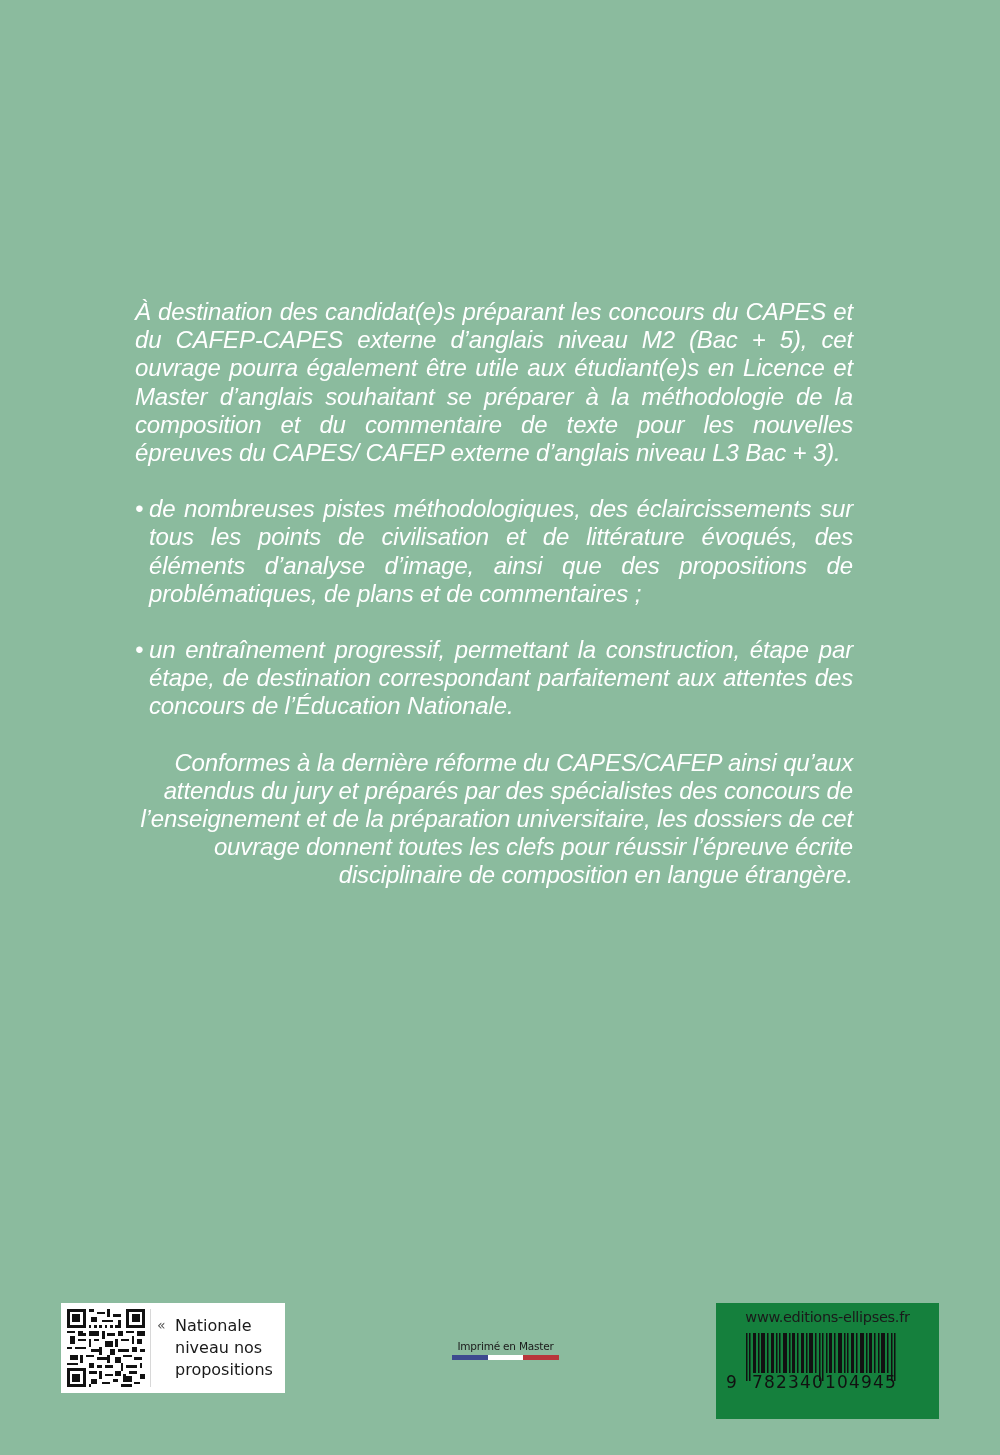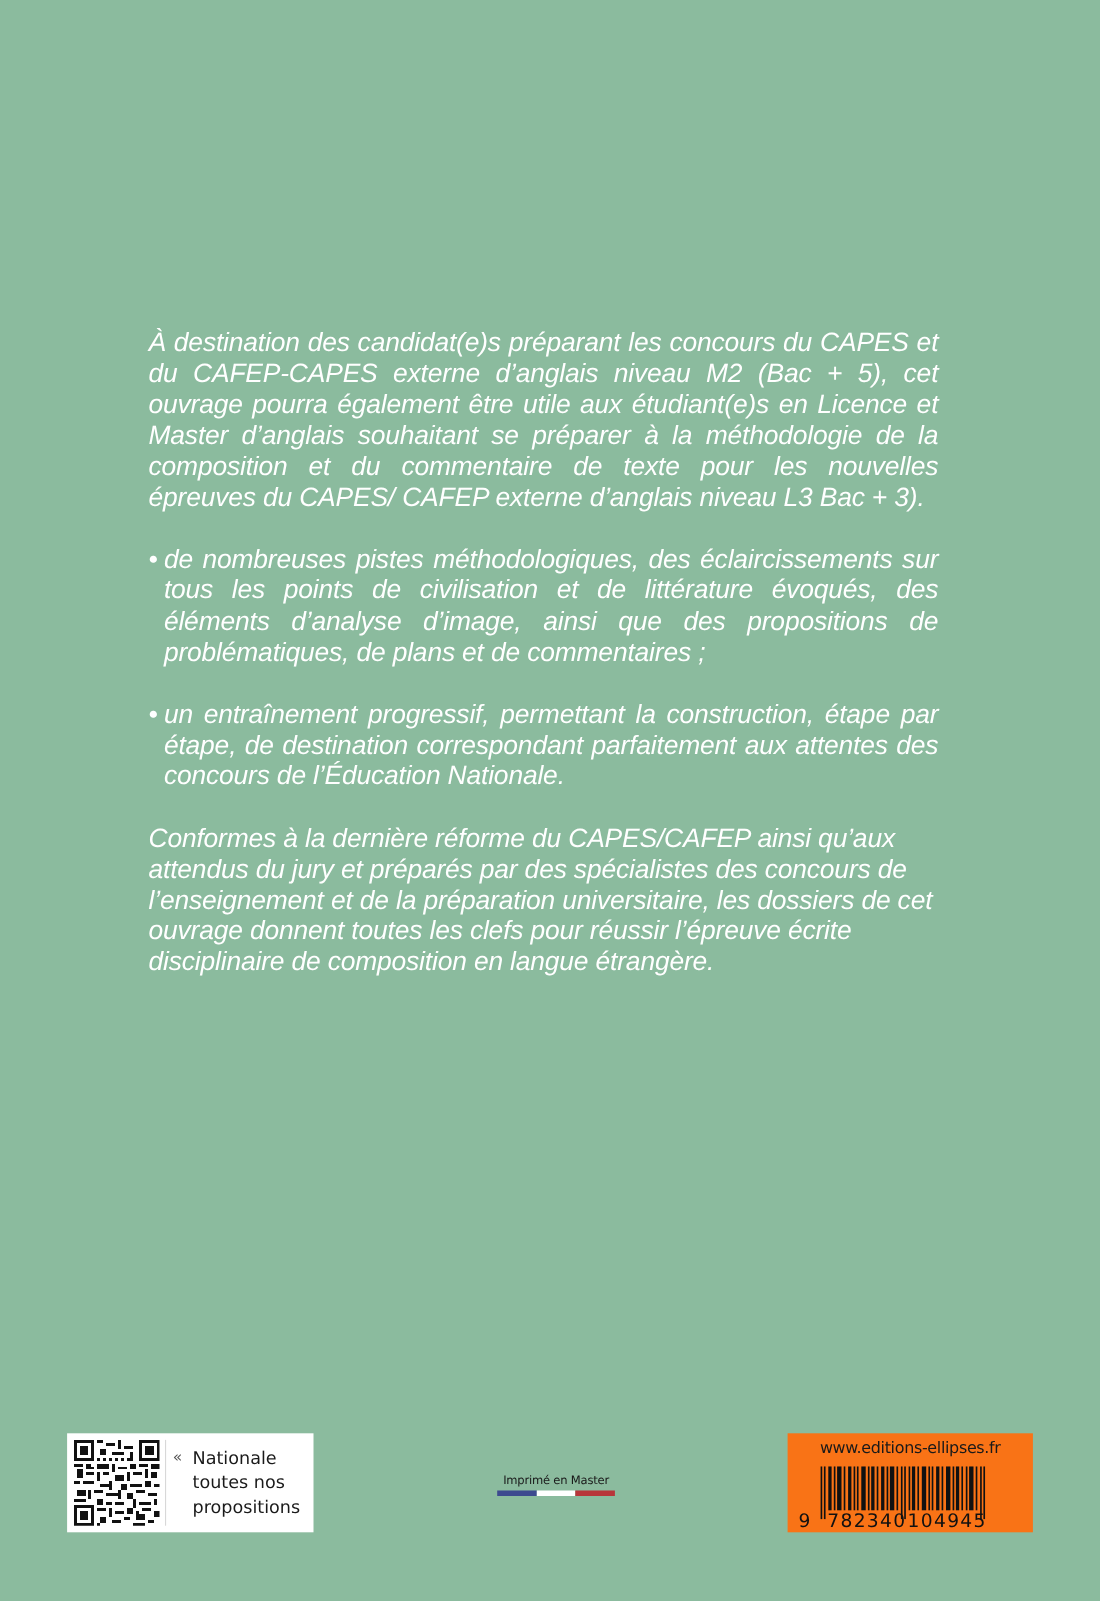--- a/index.html
+++ b/index.html
@@ -15,21 +15,21 @@
     position: absolute;
     left: 135px; top: 298px;
     width: 718px;
     font-size: 24px;
     line-height: 28.2px;
     text-align: justify;
     letter-spacing: -0.15px;
     font-style: italic;
   }
   .para { margin: 0 0 28px 0; }
-  .para.last { text-align: left; }
+  .para.last { text-align: right; }
   .bullet-list { margin: 0 0 28px 0; padding: 0; list-style: none; }
   .bullet-item { position: relative; padding-left: 14px; margin-bottom: 28px; }
   .bullet-item:last-child { margin-bottom: 0; }
   .bullet-dot { position: absolute; left: 0; top: 0; }
 
   .qr-box {
     position: absolute; left: 61px; top: 1303px;
     width: 224px; height: 90px;
     background: #ffffff;
     display: flex; align-items: center;
@@ -60,22 +60,22 @@
     color: #1a1a1a;
     font-family: "DejaVu Sans", sans-serif;
     font-size: 10.5px;
     letter-spacing: -0.2px;
   }
   .flag { display: flex; height: 5px; margin-top: 3px; }
   .flag span { flex: 1; }
 
   .barcode-box {
     position: absolute; left: 716px; top: 1303px;
-    width: 223px; height: 90px;
-    background: #f97316;
+    width: 223px; height: 116px;
+    background: #15803d;
     color: #1a1a1a;
   }
   .site-url {
     position: absolute; left: 0; right: 0; top: 6px;
     text-align: center;
     font-family: "DejaVu Sans", sans-serif;
     font-size: 14.5px;
     letter-spacing: -0.3px;
   }
   .barcode-svg { position: absolute; left: 8px; top: 30px; }
@@ -179,21 +179,21 @@
           <rect x="20" y="28" width="4" height="1"></rect>
           <rect x="25" y="27" width="2" height="1"></rect>
           <rect x="8" y="28" width="1" height="1"></rect>
           <rect x="22" y="25" width="2" height="2"></rect>
       </g>
     </svg>
   </div>
   <div class="qr-text">
     <span class="qr-arrow">«</span>
     <div>Nationale</div>
-    <div>toutes nos</div>
+    <div>niveau nos</div>
     <div>propositions</div>
   </div>
 </div>
 
 <div class="printed">
   <div class="printed-label">Imprimé en Master</div>
   <div class="flag">
     <span style="background:#3d4a8f"></span>
       <span style="background:#ffffff"></span>
       <span style="background:#b8363a"></span>

